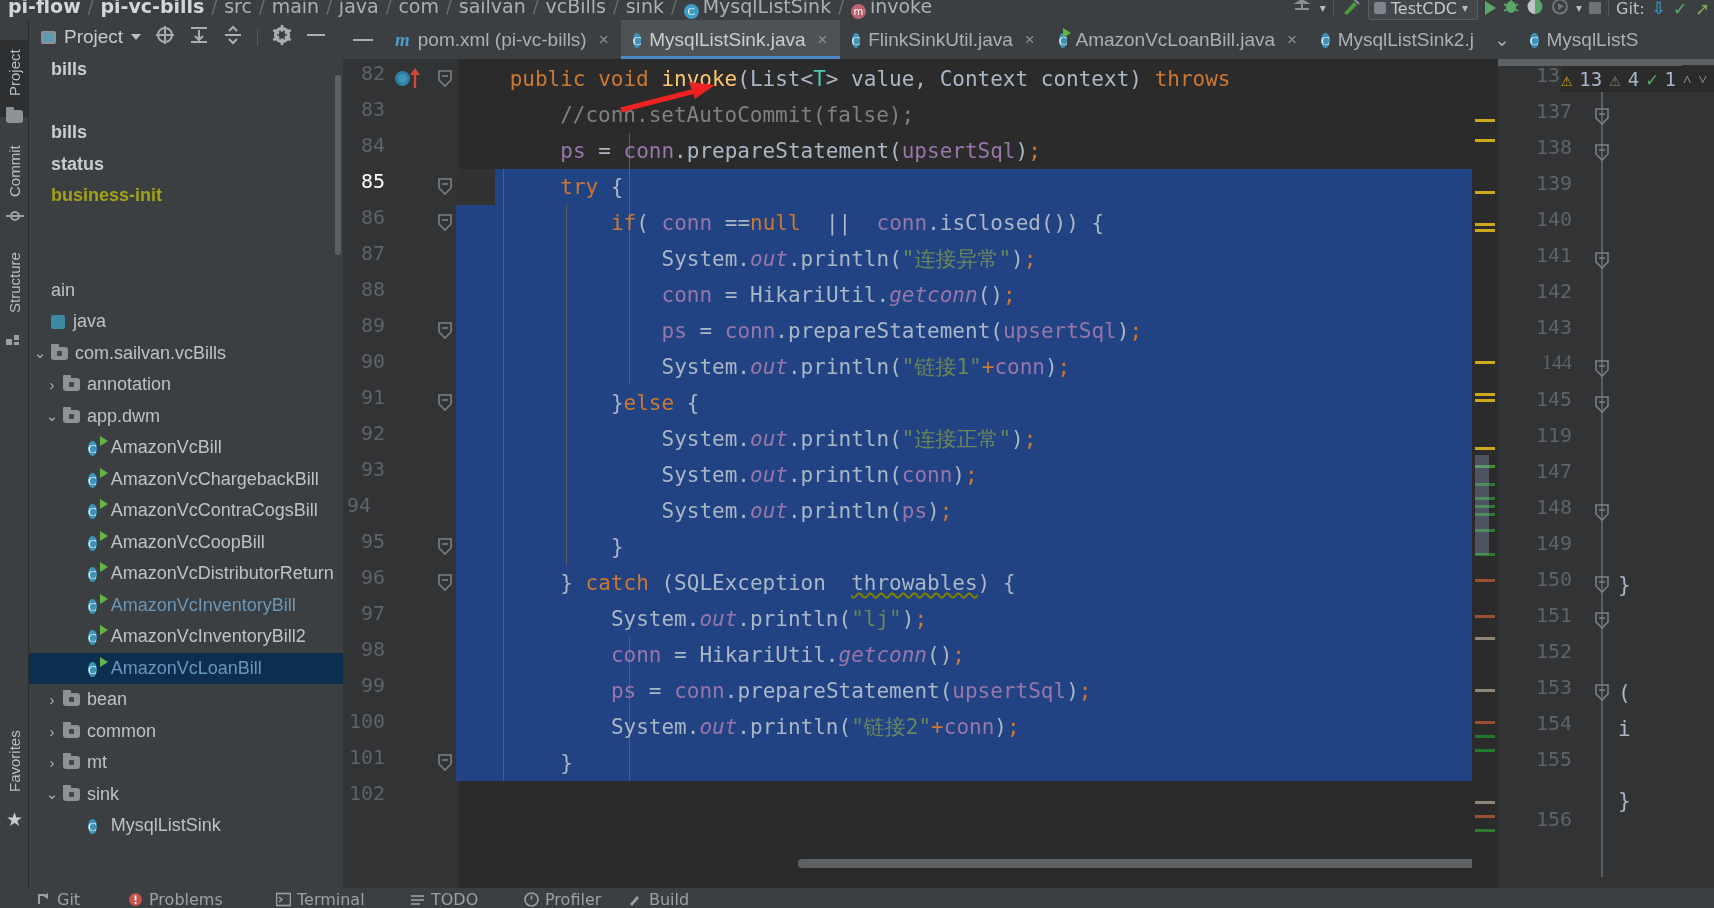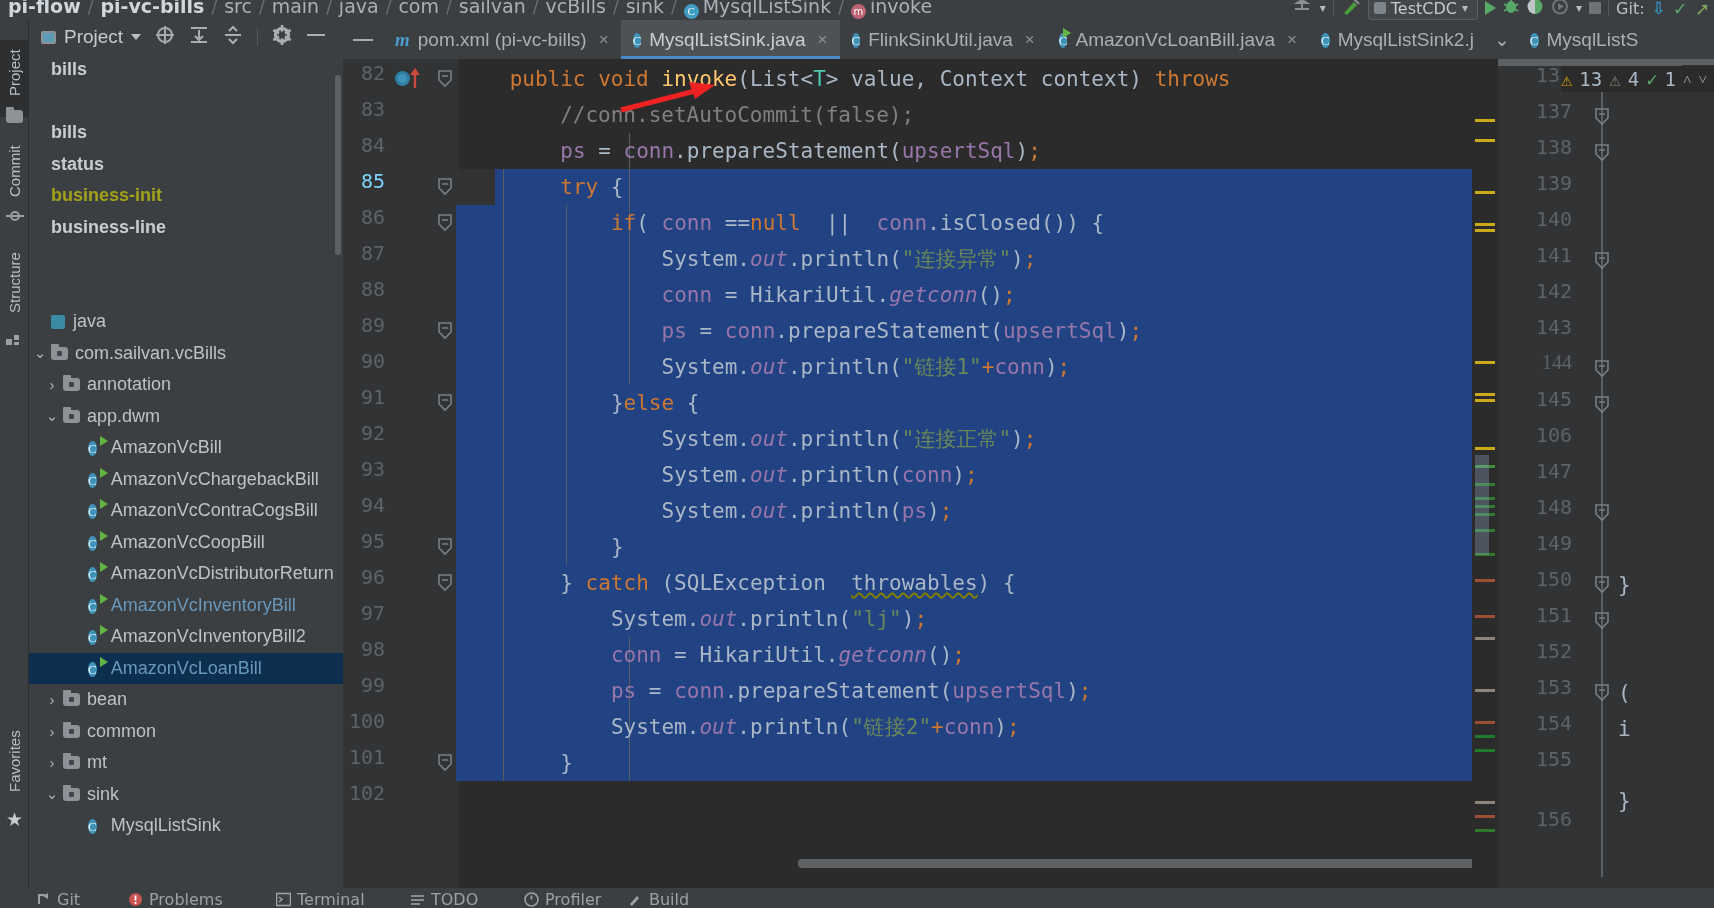--- a/index.html
+++ b/index.html
@@ -167,21 +167,21 @@
     background:#2b2b2b; overflow:hidden;
   }
   #gutter {
     position:absolute; left:0; top:0; width:116px; height:829px; background:#313335;
   }
   .lnum {
     position:absolute; right:74px; width:52px; text-align:right;
     color:#606366; font-size:20px;
     font-family:"DejaVu Sans Mono", monospace;
   }
-  .lnum.cur { color:#7dd3fc; }
+  .lnum.cur { color:#ffffff; }
   .bpoint {
     position:absolute; left:52px; width:15px; height:15px; border-radius:50%;
     background:#3f93b8; border:3px solid #2e7fa3;
   }
   .foldmark {
     position:absolute; left:94px; width:16px; height:18px;
   }
   #codetext {
     position:absolute; left:116px; top:0; width:1013px; height:829px;
     font-family:"DejaVu Sans Mono", monospace; font-size:21px;
@@ -405,26 +405,26 @@
         <span class="tlabel bold">bills</span>
       </div>
       <div class="trow">
         <span class="tarrow"></span>
         <span class="tlabel bold">status</span>
       </div>
       <div class="trow">
         <span class="tarrow"></span>
         <span class="tlabel olive">business-init</span>
       </div>
-      <div class="trow">
-        <span class="tarrow"></span>
-        <span class="tlabel bold">business-line</span>
-      </div>
       <div class="trow"></div>
       <div class="trow"></div>
+      <div class="trow">
+        <span class="tarrow"></span>
+        <span class="tlabel">ain</span>
+      </div>
       <div class="trow">
         <span class="tarrow"></span>
         <span class="tjavaf"></span>
         <span class="tlabel">java</span>
       </div>
       <div class="trow">
         <span class="tarrow">⌄</span>
         <span class="tfold"></span>
         <span class="tlabel">com.sailvan.vcBills</span>
       </div>
@@ -571,21 +571,21 @@
             <line x1="5" y1="6" x2="11" y2="6" stroke="#7b7f82" stroke-width="1.6"></line>
           </svg></div>
         <div class="lnum" style="top: 290px;">90</div>
         <div class="lnum" style="top: 326px;">91</div>
         <div class="foldmark" style="top: 335px;"><svg width="16" height="18" viewBox="0 0 16 18">
             <path d="M2 1 L14 1 L14 10 L8 16 L2 10 Z" fill="none" stroke="#7b7f82" stroke-width="1.6"></path>
             <line x1="5" y1="6" x2="11" y2="6" stroke="#7b7f82" stroke-width="1.6"></line>
           </svg></div>
         <div class="lnum" style="top: 362px;">92</div>
         <div class="lnum" style="top: 398px;">93</div>
-        <div class="lnum" style="top: 434px;">94</div>
+        <div class="lnum" style="top: 434px; text-align: center;">94</div>
         <div class="lnum" style="top: 470px;">95</div>
         <div class="foldmark" style="top: 479px;"><svg width="16" height="18" viewBox="0 0 16 18">
             <path d="M2 1 L14 1 L14 10 L8 16 L2 10 Z" fill="none" stroke="#7b7f82" stroke-width="1.6"></path>
             <line x1="5" y1="6" x2="11" y2="6" stroke="#7b7f82" stroke-width="1.6"></line>
           </svg></div>
         <div class="lnum" style="top: 506px;">96</div>
         <div class="foldmark" style="top: 515px;"><svg width="16" height="18" viewBox="0 0 16 18">
             <path d="M2 1 L14 1 L14 10 L8 16 L2 10 Z" fill="none" stroke="#7b7f82" stroke-width="1.6"></path>
             <line x1="5" y1="6" x2="11" y2="6" stroke="#7b7f82" stroke-width="1.6"></line>
           </svg></div>
@@ -697,21 +697,21 @@
       <div class="l2" style="top: 292px; font-family: Liberation Serif, serif;">144</div>
       <div class="fold2" style="top: 301px;"><svg width="16" height="18" viewBox="0 0 16 18">
           <path d="M2 1 L14 1 L14 10 L8 16 L2 10 Z" fill="none" stroke="#7b7f82" stroke-width="1.6"></path>
           <line x1="5" y1="6" x2="11" y2="6" stroke="#7b7f82" stroke-width="1.6"></line>
         </svg></div>
       <div class="l2" style="top: 328px;">145</div>
       <div class="fold2" style="top: 337px;"><svg width="16" height="18" viewBox="0 0 16 18">
           <path d="M2 1 L14 1 L14 10 L8 16 L2 10 Z" fill="none" stroke="#7b7f82" stroke-width="1.6"></path>
           <line x1="5" y1="6" x2="11" y2="6" stroke="#7b7f82" stroke-width="1.6"></line>
         </svg></div>
-      <div class="l2" style="top: 364px;">106</div>
+      <div class="l2" style="top: 364px;">119</div>
       <div class="l2" style="top: 400px;">147</div>
       <div class="l2" style="top: 436px;">148</div>
       <div class="fold2" style="top: 445px;"><svg width="16" height="18" viewBox="0 0 16 18">
           <path d="M2 1 L14 1 L14 10 L8 16 L2 10 Z" fill="none" stroke="#7b7f82" stroke-width="1.6"></path>
           <line x1="5" y1="6" x2="11" y2="6" stroke="#7b7f82" stroke-width="1.6"></line>
         </svg></div>
       <div class="l2" style="top: 472px;">149</div>
       <div class="l2" style="top: 508px;">150</div>
       <div class="fold2" style="top: 517px;"><svg width="16" height="18" viewBox="0 0 16 18">
           <path d="M2 1 L14 1 L14 10 L8 16 L2 10 Z" fill="none" stroke="#7b7f82" stroke-width="1.6"></path>

